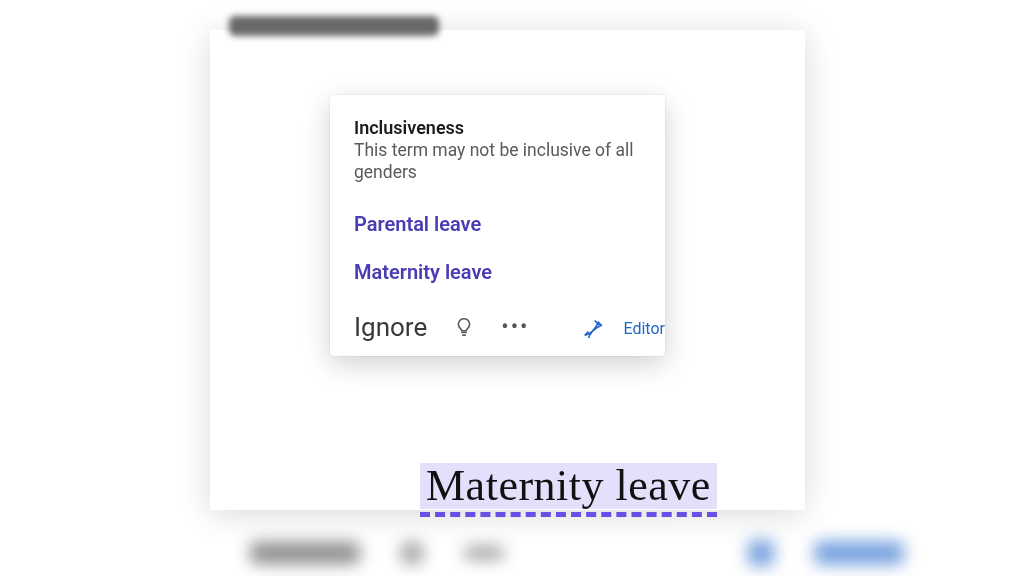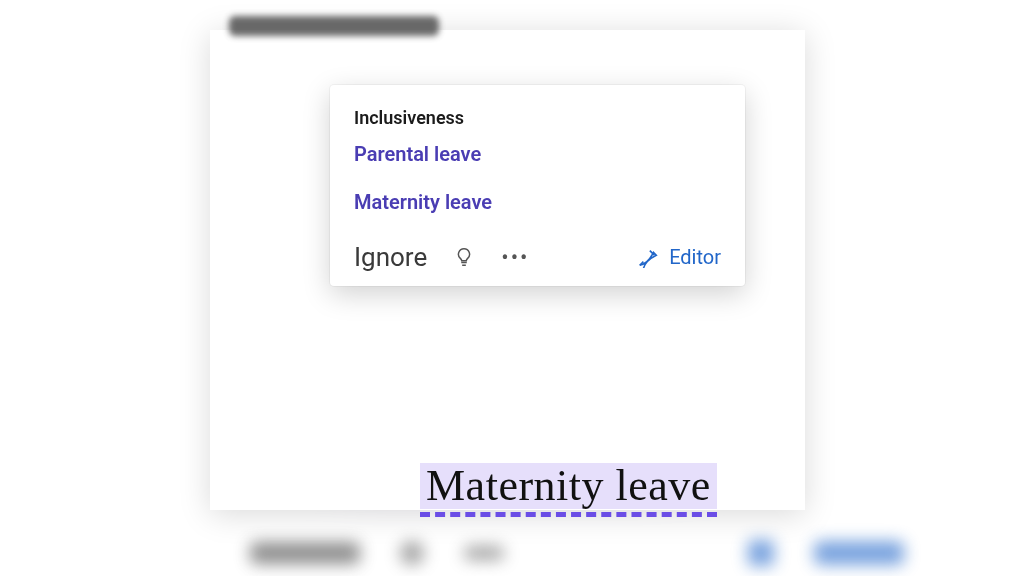--- a/index.html
+++ b/index.html
@@ -70,22 +70,22 @@
     left: 0;
     right: 0;
     bottom: -8px;
     height: 0;
     border-bottom: 5px dashed #6b4ee6;
   }
 
   .popover {
     position: absolute;
     left: 120px;
-    top: 55px;
-    width: 415px;
+    top: 65px;
+    width: 335px;
     background: #fff;
     border-radius: 4px;
     box-shadow: 0 8px 28px rgba(0,0,0,0.18), 0 0 0 1px rgba(0,0,0,0.04);
     padding: 22px 24px 14px 24px;
     box-sizing: border-box;
   }
   .popover-title {
     font-size: 18px;
     font-weight: 600;
     color: #1b1b1b;
@@ -125,23 +125,23 @@
   .more-dots {
     font-size: 22px;
     letter-spacing: 2px;
     color: #555;
     cursor: pointer;
     line-height: 0.5;
   }
   .spacer { flex: 1; }
   .editor-link {
     display: inline-flex;
-    align-items: center;
-    gap: 10px;
-    font-size: 20px;
+    align-items: flex-end;
+    gap: 20px;
+    font-size: 16px;
     color: #2166c9;
     cursor: pointer;
   }
   .editor-link svg { display: block; }
 
   
   .footer-ghost {
     position: absolute;
     left: 250px;
     right: 120px;
@@ -179,20 +179,21 @@
   <div class="doc-page">
     <div class="doc-heading-smudge"></div>
 
     <div class="highlighted-term-wrap">
       <span class="highlighted-term">Maternity leave</span>
       <div class="dotted-underline"></div>
     </div>
 
     <div class="popover">
       <p class="popover-title">Inclusiveness</p>
+      <p class="popover-desc">This term may not be inclusive of all genders</p>
 
       <div class="suggestion">Parental leave</div>
       <div class="suggestion">Maternity leave</div>
 
       <div class="popover-footer">
         <span class="ignore-btn">Ignore</span>
 
         <span class="icon-btn">
           <svg width="22" height="22" viewBox="0 0 24 24" fill="none" stroke="#555" stroke-width="1.6">
             <path d="M9 18h6M10 21h4"></path>

